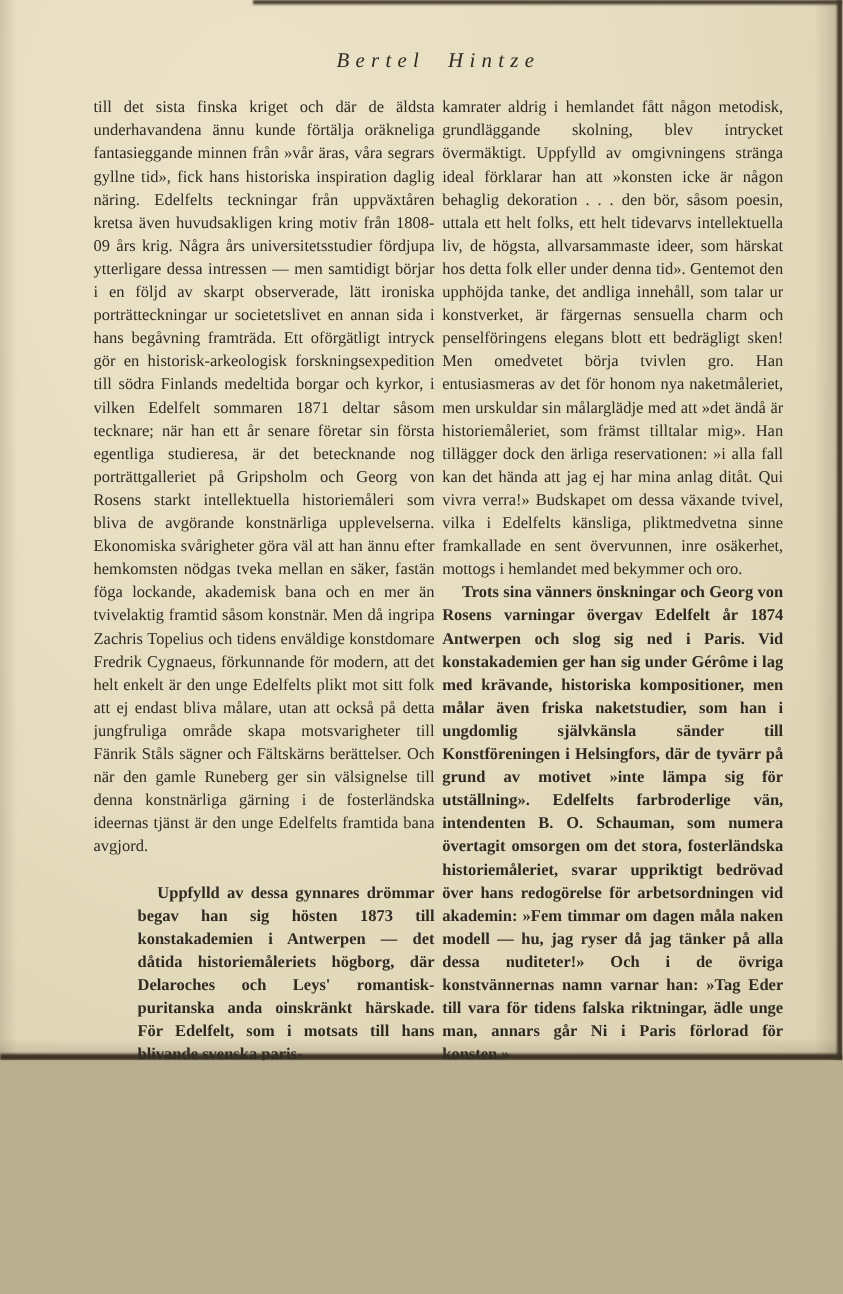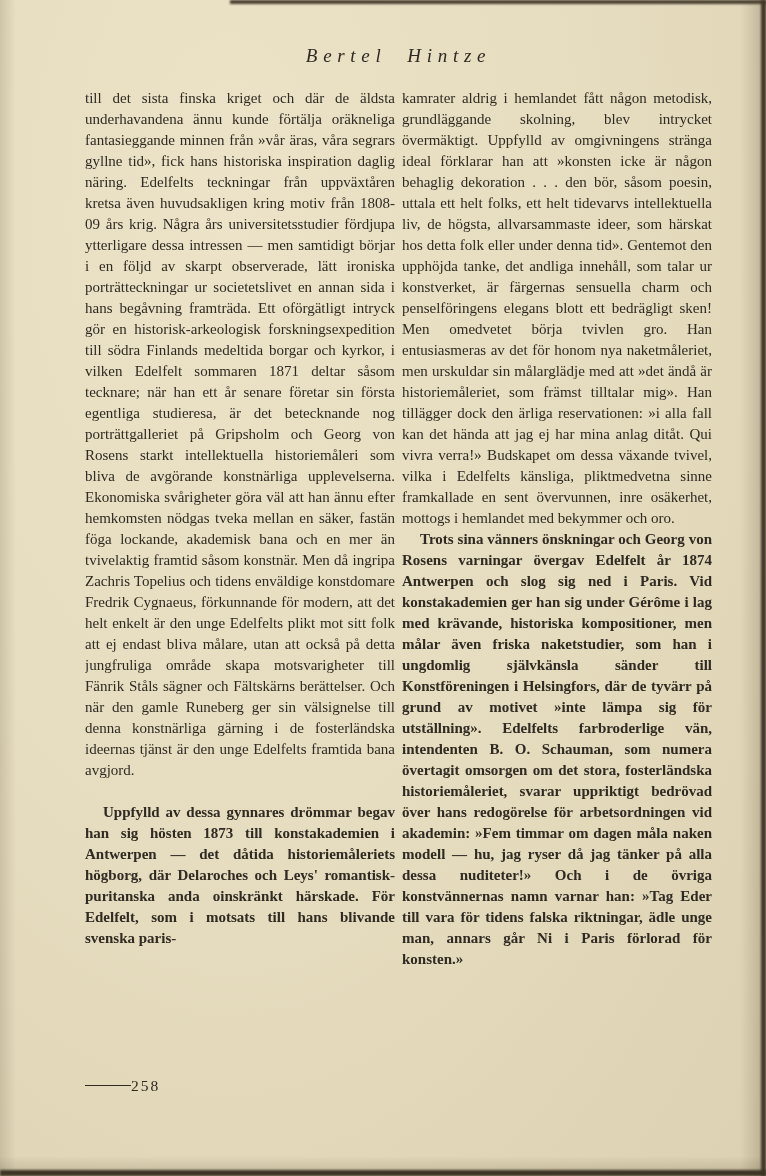--- a/index.html
+++ b/index.html
@@ -3,21 +3,21 @@
 <meta charset="utf-8">
 <style>
   html, body {
     margin: 0;
     padding: 0;
     background: #b9ae90;
   }
   .scan {
     position: relative;
     width: 766px;
-    height: 1176px;
+    height: 964px;
     overflow: hidden;
     background: radial-gradient(ellipse at 30% 18%, #ece3c8 0%, #e6dcbf 48%, #dcd1b1 100%);
     font-family: "Liberation Serif", serif;
     color: #2f2a22;
   }
   
   .edge { position: absolute; pointer-events: none; }
   .edge-top        { top: 0; left: 230px; right: 0; height: 4px; background: #493f30; filter: blur(1px); }
   .edge-right      { top: 0; right: 0; width: 5px; height: 100%; background: #44392b; filter: blur(1px); }
   .edge-right-sh   { top: 0; right: 0; width: 26px; height: 100%;
@@ -55,21 +55,21 @@
     flex: 1;
     min-width: 0;
     text-align: justify;
     font-size: 15px;
     line-height: 21px;
     hyphens: auto;
     -webkit-hyphens: auto;
   }
   .col p { margin: 0; }
   .col p.indent { text-indent: 18px; font-weight: bold; }
-  .col p.gap { margin-top: 21px; }
+  .col p.gap { margin-top: 21px; margin-left: 40px; }
 
   .folio {
     margin-top: 9px;
     display: flex;
     flex-direction: row;
     align-items: center;
   }
   .folio-rule {
     width: 46px;
     border-top: 1.5px solid #2f2a22;

